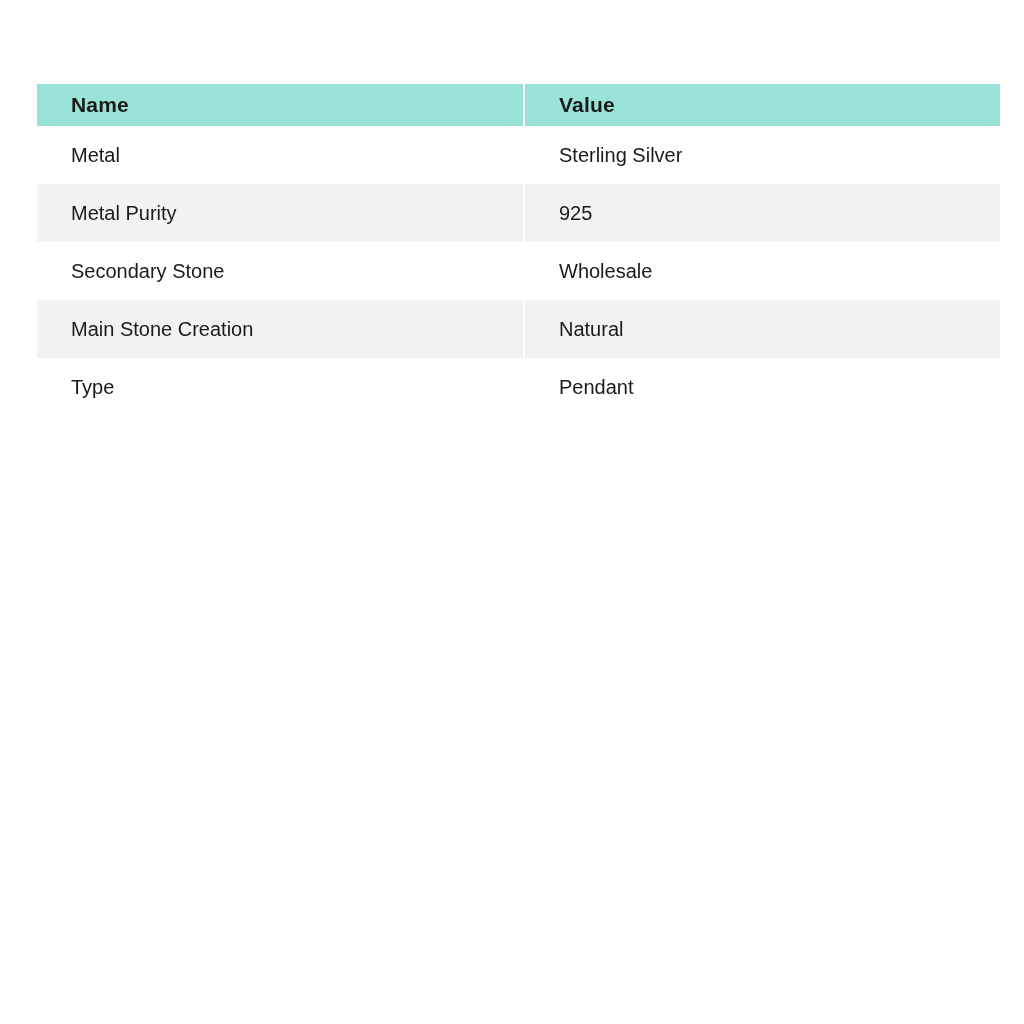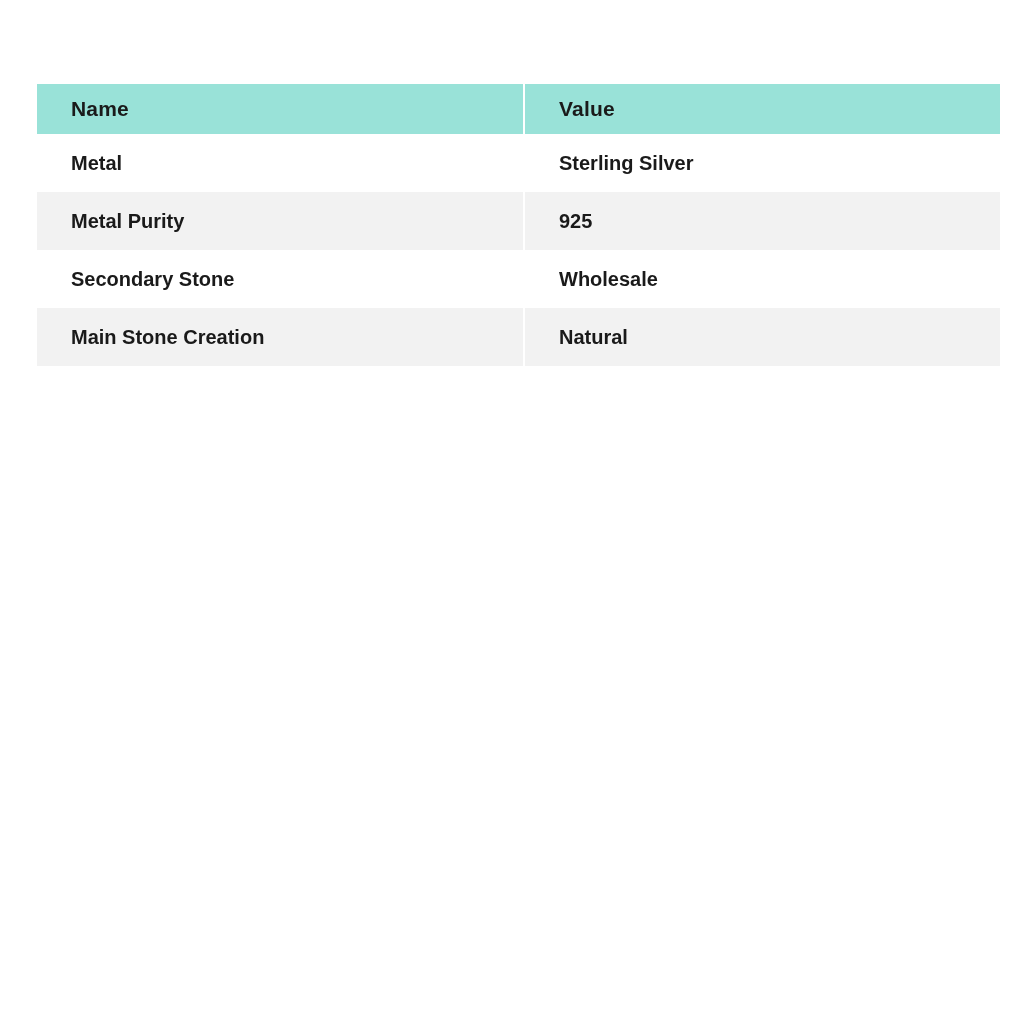--- a/index.html
+++ b/index.html
@@ -31,29 +31,29 @@
     text-align: left;
     vertical-align: middle;
     padding: 0 10px 0 34px;
     white-space: nowrap;
     overflow: hidden;
   }
   .spec-table col.name-col { width: 487px; }
   .spec-table col.value-col { width: 476px; }
   .spec-table thead th {
     background: var(--header-bg);
-    height: 50px;
+    height: 42px;
     font-size: 21px;
     font-weight: 700;
     letter-spacing: 0.2px;
   }
   .spec-table tbody td {
     height: 58px;
     font-size: 20px;
-    font-weight: 700;
+    font-weight: 400;
     background: #ffffff;
   }
   .spec-table tbody tr:nth-child(even) td {
     background: var(--row-alt-bg);
   }
   .spec-table th.value-cell,
   .spec-table td.value-cell {
     border-left: 2px solid var(--divider);
   }
 </style>
@@ -81,14 +81,18 @@
       <td class="value-cell">925</td>
     </tr>
     <tr>
       <td class="name-cell">Secondary Stone</td>
       <td class="value-cell">Wholesale</td>
     </tr>
     <tr>
       <td class="name-cell">Main Stone Creation</td>
       <td class="value-cell">Natural</td>
     </tr>
+    <tr>
+      <td class="name-cell">Type</td>
+      <td class="value-cell">Pendant</td>
+    </tr>
   </tbody>
 </table>
 
 </body></html>

